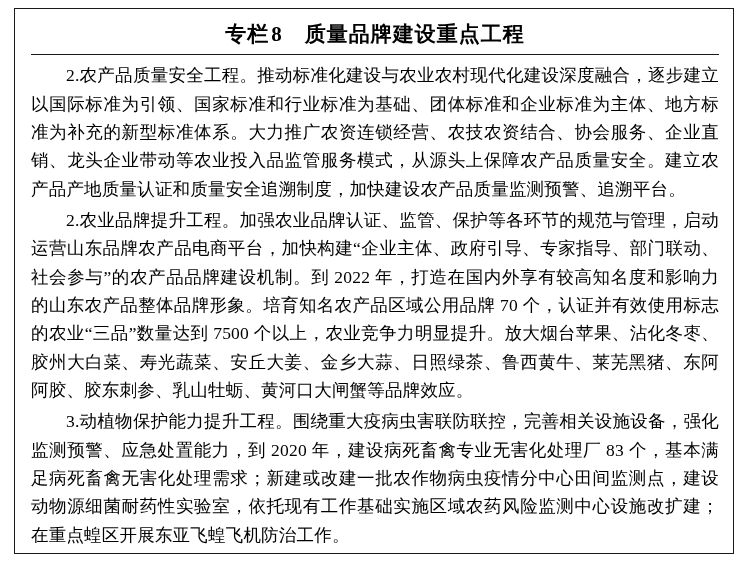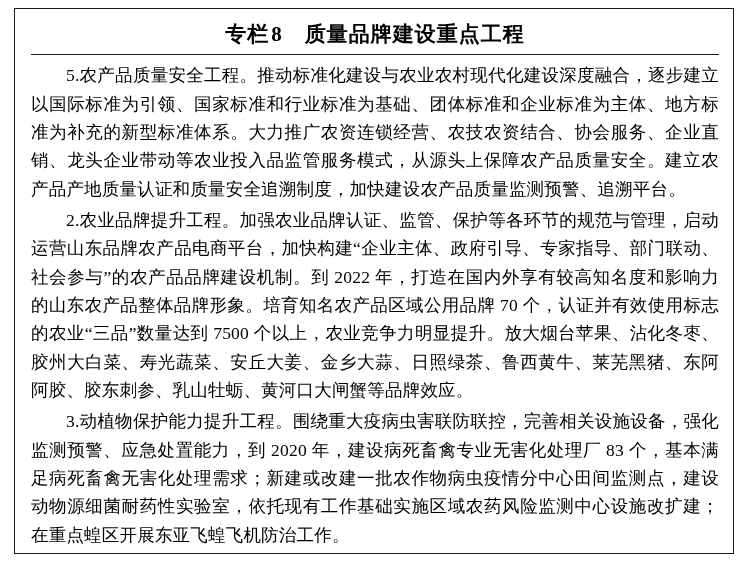--- a/index.html
+++ b/index.html
@@ -70,18 +70,18 @@
 
 <div class="page">
   <div class="box">
 
     <div class="title">
       <span>专栏</span><span class="num">8</span><span class="title-gap"></span><span>质量品牌建设重点工程</span>
     </div>
 
     <hr class="rule">
 
-    <p class="para">5.农产品质量安全工程。推动标准化建设与农业农村现代化建设深度融合，逐步建立以国际标准为引领、国家标准和行业标准为基础、团体标准和企业标准为主体、地方标准为补充的新型标准体系。大力推广农资连锁经营、农技农资结合、协会服务、企业直销、龙头企业带动等农业投入品监管服务模式，从源头上保障农产品质量安全。建立农产品产地质量认证和质量安全追溯制度，加快建设农产品质量监测预警、追溯平台。</p>
+    <p class="para">2.农产品质量安全工程。推动标准化建设与农业农村现代化建设深度融合，逐步建立以国际标准为引领、国家标准和行业标准为基础、团体标准和企业标准为主体、地方标准为补充的新型标准体系。大力推广农资连锁经营、农技农资结合、协会服务、企业直销、龙头企业带动等农业投入品监管服务模式，从源头上保障农产品质量安全。建立农产品产地质量认证和质量安全追溯制度，加快建设农产品质量监测预警、追溯平台。</p>
     <p class="para">2.农业品牌提升工程。加强农业品牌认证、监管、保护等各环节的规范与管理，启动运营山东品牌农产品电商平台，加快构建“企业主体、政府引导、专家指导、部门联动、社会参与”的农产品品牌建设机制。到 2022 年，打造在国内外享有较高知名度和影响力的山东农产品整体品牌形象。培育知名农产品区域公用品牌 70 个，认证并有效使用标志的农业“三品”数量达到 7500 个以上，农业竞争力明显提升。放大烟台苹果、沾化冬枣、胶州大白菜、寿光蔬菜、安丘大姜、金乡大蒜、日照绿茶、鲁西黄牛、莱芜黑猪、东阿阿胶、胶东刺参、乳山牡蛎、黄河口大闸蟹等品牌效应。</p>
     <p class="para">3.动植物保护能力提升工程。围绕重大疫病虫害联防联控，完善相关设施设备，强化监测预警、应急处置能力，到 2020 年，建设病死畜禽专业无害化处理厂 83 个，基本满足病死畜禽无害化处理需求；新建或改建一批农作物病虫疫情分中心田间监测点，建设动物源细菌耐药性实验室，依托现有工作基础实施区域农药风险监测中心设施改扩建；在重点蝗区开展东亚飞蝗飞机防治工作。</p>
 
   </div>
 </div>
 
 </body></html>

